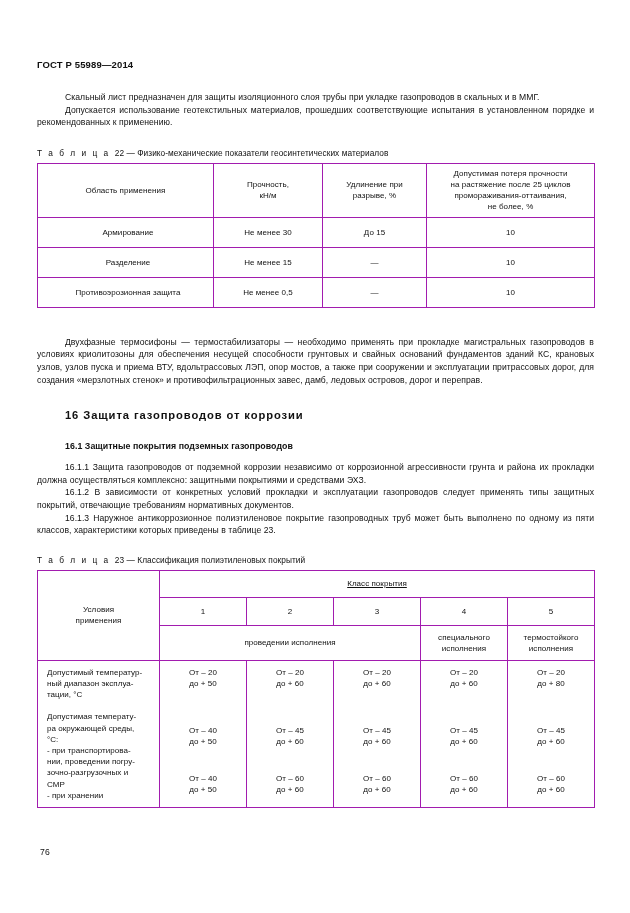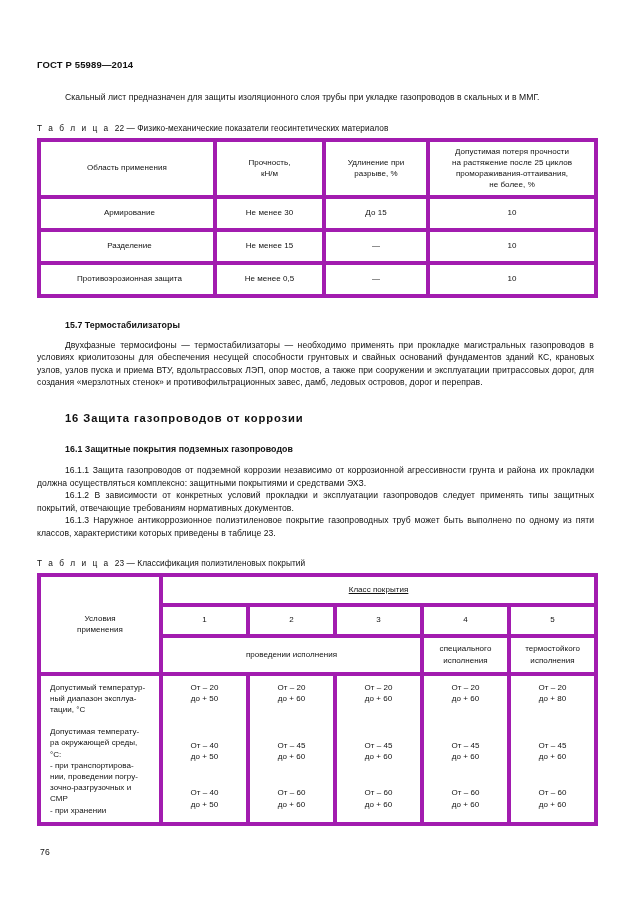--- a/index.html
+++ b/index.html
@@ -62,21 +62,21 @@
 
   
   table.doc {
     border-collapse: collapse;
     width: 100%;
     table-layout: fixed;
     font-size: 8.0px;
     color: #111;
   }
   table.doc td, table.doc th {
-    border: 4px solid #a21caf;
+    border: 1px solid #a21caf;
     padding: 0;
     font-weight: normal;
     vertical-align: middle;
     text-align: center;
     line-height: 11.2px;
     letter-spacing: 0.05px;
   }
   table.doc th {
     font-weight: normal;
   }
@@ -169,20 +169,21 @@
 </style>
 </head>
 <body>
 
 <div class="page">
   <div class="content">
 
     <div class="running-head">ГОСТ Р 55989—2014</div>
 
     <p class="para">Скальный лист предназначен для защиты изоляционного слоя трубы при укладке газопроводов в скальных и в ММГ.</p>
+    <p class="para">Допускается использование геотекстильных материалов, прошедших соответствующие испытания в установленном порядке и рекомендованных к применению.</p>
 
     <div style="height:19px"></div>
     <div class="tbl-caption">
       <span class="spaced">Т а б л и ц а</span>&nbsp;
       <span>22</span>
       <span>—</span>
       <span>Физико-механические показатели геосинтетических материалов</span>
     </div>
 
     <table class="doc t22">
@@ -229,21 +230,20 @@
         <tr>
           <td class="left">Противоэрозионная защита</td>
           <td>Не менее 0,5</td>
           <td>—</td>
           <td>10</td>
         </tr>
       </tbody>
     </table>
 
     <div style="height:21px"></div>
-    <div class="h-sub">15.7 Термостабилизаторы</div>
     <div style="height:7px"></div>
     <p class="para">Двухфазные термосифоны — термостабилизаторы — необходимо применять при прокладке магистральных газопроводов в условиях криолитозоны для обеспечения несущей способности грунтовых и свайных оснований фундаментов зданий КС, крановых узлов, узлов пуска и приема ВТУ, вдольтрассовых ЛЭП, опор мостов, а также при сооружении и эксплуатации притрассовых дорог, для создания «мерзлотных стенок» и противофильтрационных завес, дамб, ледовых островов, дорог и переправ.</p>
 
     <div style="height:22px"></div>
     <div class="h-main">16 Защита газопроводов от коррозии</div>
     <div style="height:17px"></div>
     <div class="h-sub">16.1 Защитные покрытия подземных газопроводов</div>
     <div style="height:8px"></div>
     <p class="para">16.1.1 Защита газопроводов от подземной коррозии независимо от коррозионной агрессивности грунта и района их прокладки должна осуществляться комплексно: защитными покрытиями и средствами ЭХЗ.</p>
     <p class="para">16.1.2 В зависимости от конкретных условий прокладки и эксплуатации газопроводов следует применять типы защитных покрытий, отвечающие требованиям нормативных документов.</p>

